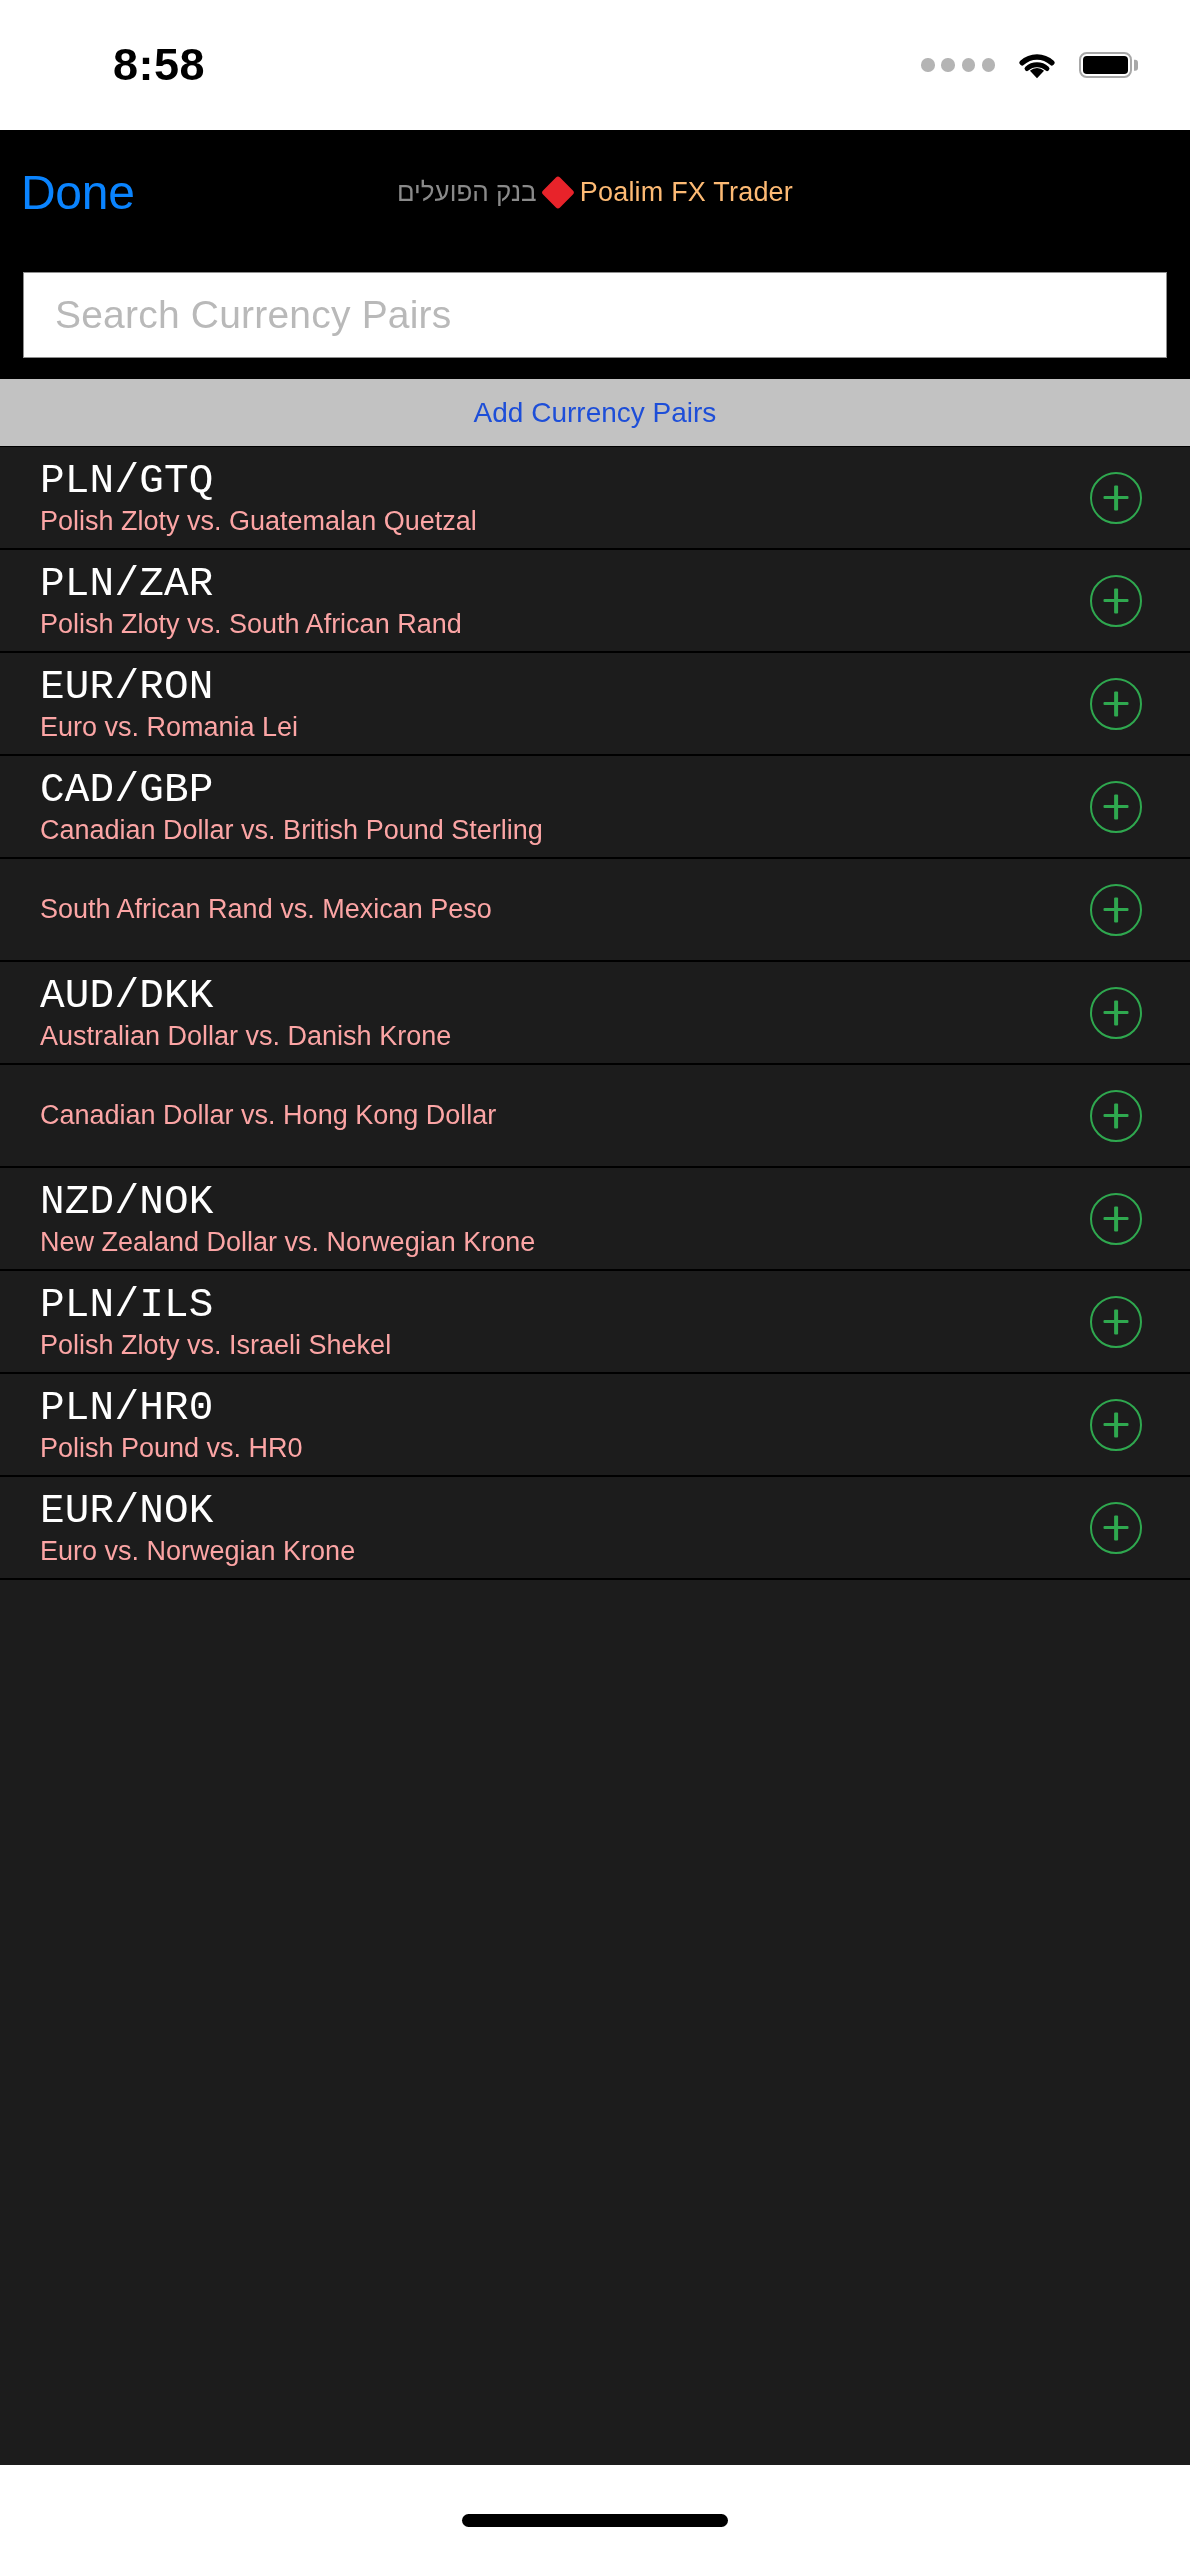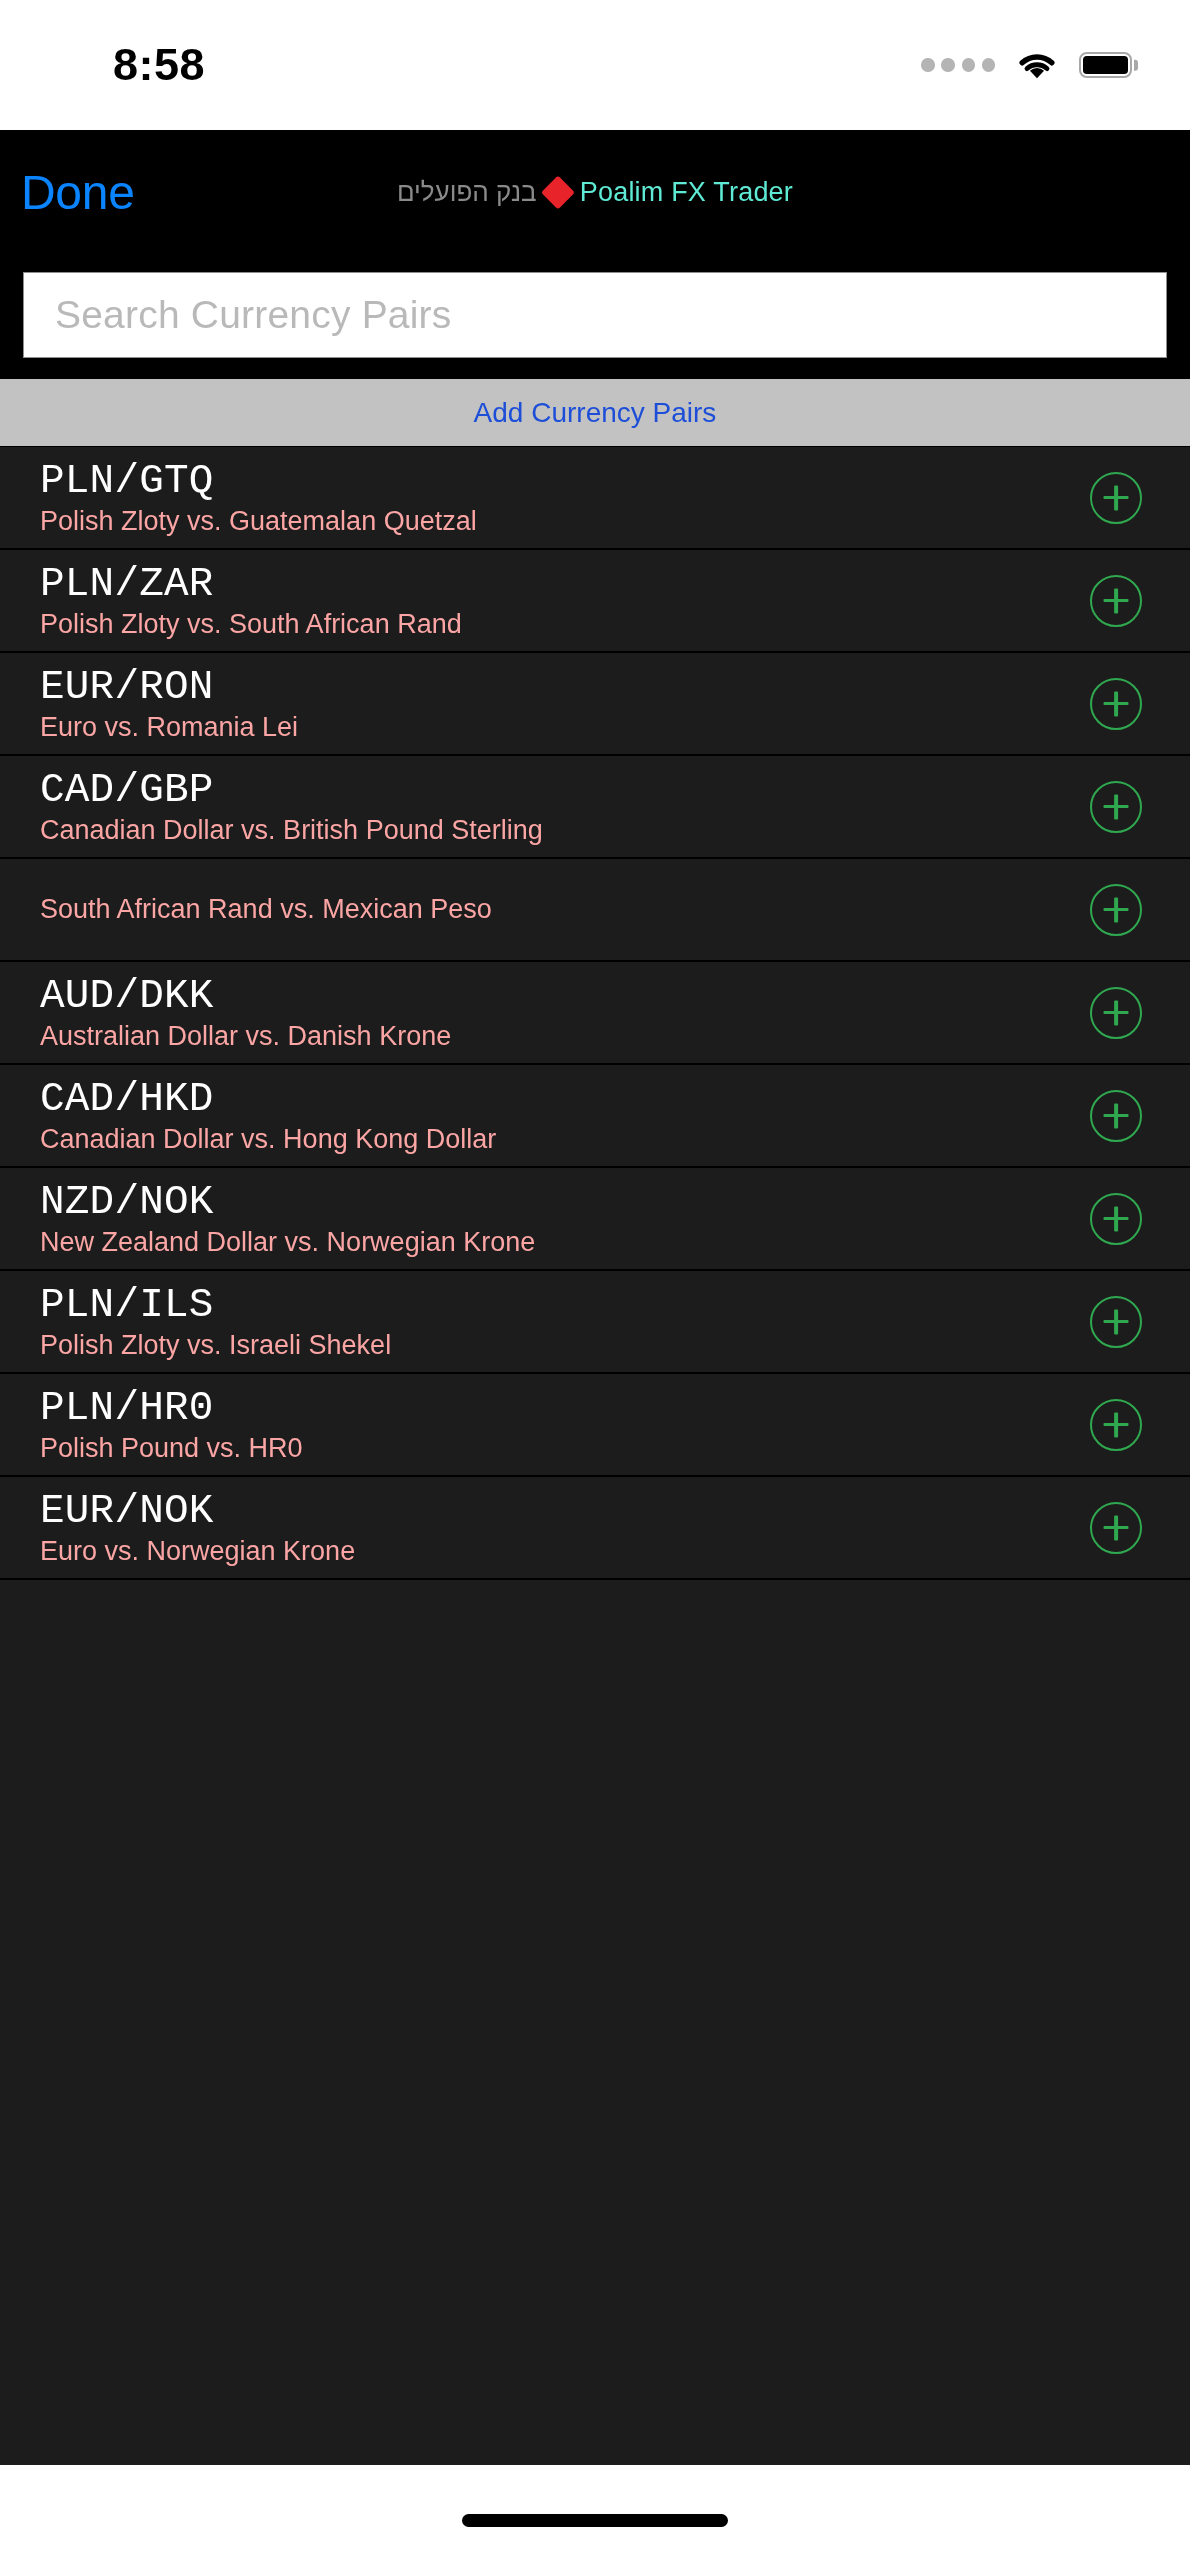--- a/index.html
+++ b/index.html
@@ -104,21 +104,21 @@
   .diamond {
     width:24px; height:24px;
     background:#e8232a;
     transform:rotate(45deg);
     border-radius:2.9px;
     display:inline-block;
     flex:0 0 auto;
   }
   .nav-title .eng {
     font-size:27px;
-    color:#5eead4;
+    color:#fdba74;
     letter-spacing:0.2px;
   }
 
   
   .searchwrap {
     flex:0 0 122px;
     background:#000000;
     display:flex; align-items:center;
     padding:0 23px;
   }
@@ -309,21 +309,20 @@
       </div>
       <div class="row">
         <div class="row-texts">
           <div class="row-pair">AUD/DKK</div>
           <div class="row-desc">Australian Dollar vs. Danish Krone</div>
         </div>
         <div class="addbtn"></div>
       </div>
       <div class="row">
         <div class="row-texts">
-          <div class="row-pair">CAD/HKD</div>
           <div class="row-desc">Canadian Dollar vs. Hong Kong Dollar</div>
         </div>
         <div class="addbtn"></div>
       </div>
       <div class="row">
         <div class="row-texts">
           <div class="row-pair">NZD/NOK</div>
           <div class="row-desc">New Zealand Dollar vs. Norwegian Krone</div>
         </div>
         <div class="addbtn"></div>

